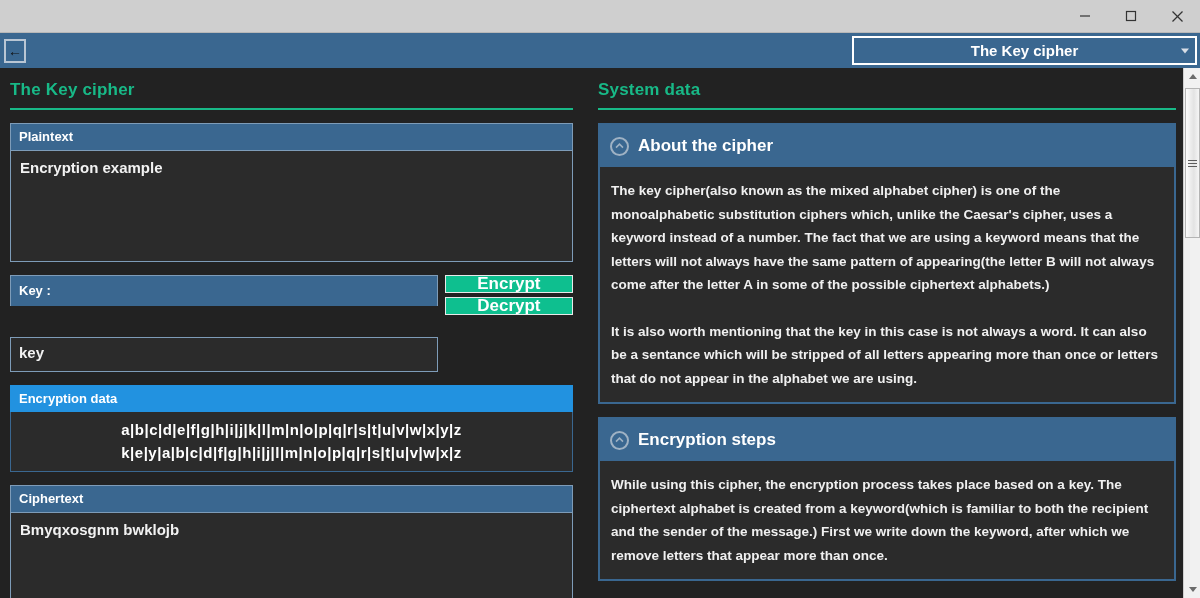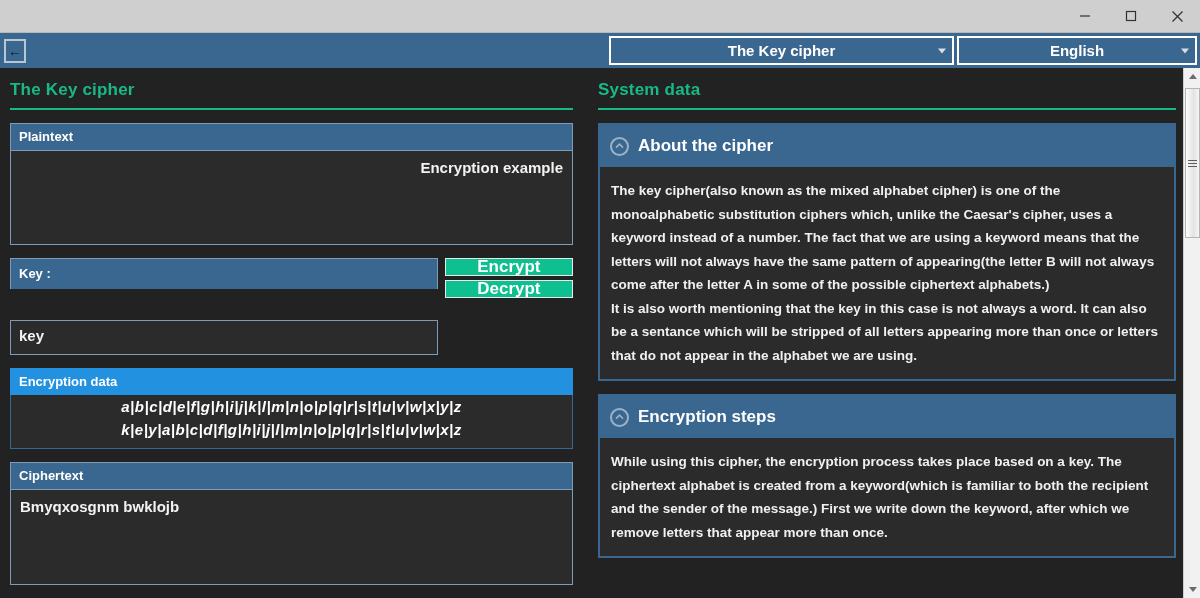--- a/index.html
+++ b/index.html
@@ -83,21 +83,21 @@
     border: 1px solid #7e9cb8;
     border-bottom: none;
   }
   .field-head.bright { background: #2292e0; border-color: #2292e0; }
   .field-body {
     background: #2b2b2b; color: #f2f2f2;
     border: 1px solid #7e9cb8;
     padding: 8px 9px;
     font-size: 15px; font-weight: bold;
   }
-  .field-body.plaintext  { height: 95px; text-align: right; }
+  .field-body.plaintext  { height: 112px; }
   .field-body.ciphertext { height: 96px; }
 
   
   .key-row { display: flex; margin-top: 13px; gap: 7px; }
   .key-left { width: 437px; }
   .key-head {
     background: #3a6790; color: #ffffff;
     font-size: 13px; font-weight: bold;
     padding: 7px 8px 8px 8px;
     border: 1px solid #7e9cb8; border-bottom: none;
@@ -115,22 +115,21 @@
     background: #0ebf8f; color: #ffffff;
     border: 1px solid #e9e9e9;
     height: 18px;
     display: flex; align-items: center; justify-content: center;
     font-size: 17px; font-weight: bold;
   }
 
   
   .alpha-body {
     background: #2b2b2b; border: 1px solid #3a6790; border-top: none;
-    padding: 0 0 7px 0;
-    font-style: italic;
+    padding: 6px 0 7px 0;
   }
   .alpha-row {
     color: #ffffff; font-size: 15px; font-weight: bold;
     text-align: center; letter-spacing: .5px; line-height: 23px;
     white-space: nowrap;
   }
 
   
   .acc { margin-top: 13px; border: 2px solid #3a6790; width: 578px; }
   .acc-head {
@@ -141,21 +140,21 @@
   .acc-title { color: #ffffff; font-size: 17px; font-weight: bold; }
   .circ {
     width: 19px; height: 19px; border-radius: 50%;
     border: 2px solid #9fb2c4;
     display: flex; align-items: center; justify-content: center;
   }
   .acc-body {
     background: #2b2b2b; padding: 12px 11px 12px 11px;
     color: #f0f0f0; font-size: 13.5px; font-weight: bold; line-height: 23.5px;
   }
-  .acc-body p + p { }
+  .acc-body p + p { margin-top: 23px; }
 
   
   .sbar {
     position: absolute; right: 0; top: 0; width: 17px; height: 530px;
     background: #f1f1f1; border-left: 1px solid #cfcfcf;
   }
   .sb-arrow {
     width: 17px; height: 17px;
     display: flex; align-items: center; justify-content: center;
     background: #f1f1f1;
@@ -196,24 +195,20 @@
     </div>
   </div>
 
   <div class="navbar">
     <div class="back-btn">
       <span>←</span>
     </div>
     <div class="nav-spacer"></div>
     <div class="combo cipher">
       <span>The Key cipher</span>
-      <span class="caret"></span>
-    </div>
-    <div class="combo lang">
-      <span>English</span>
       <span class="caret"></span>
     </div>
   </div>
 
   <div class="content">
 
     <div class="left-pane">
       <div class="panel-title">The Key cipher</div>
       <div class="panel-rule"></div>
 

